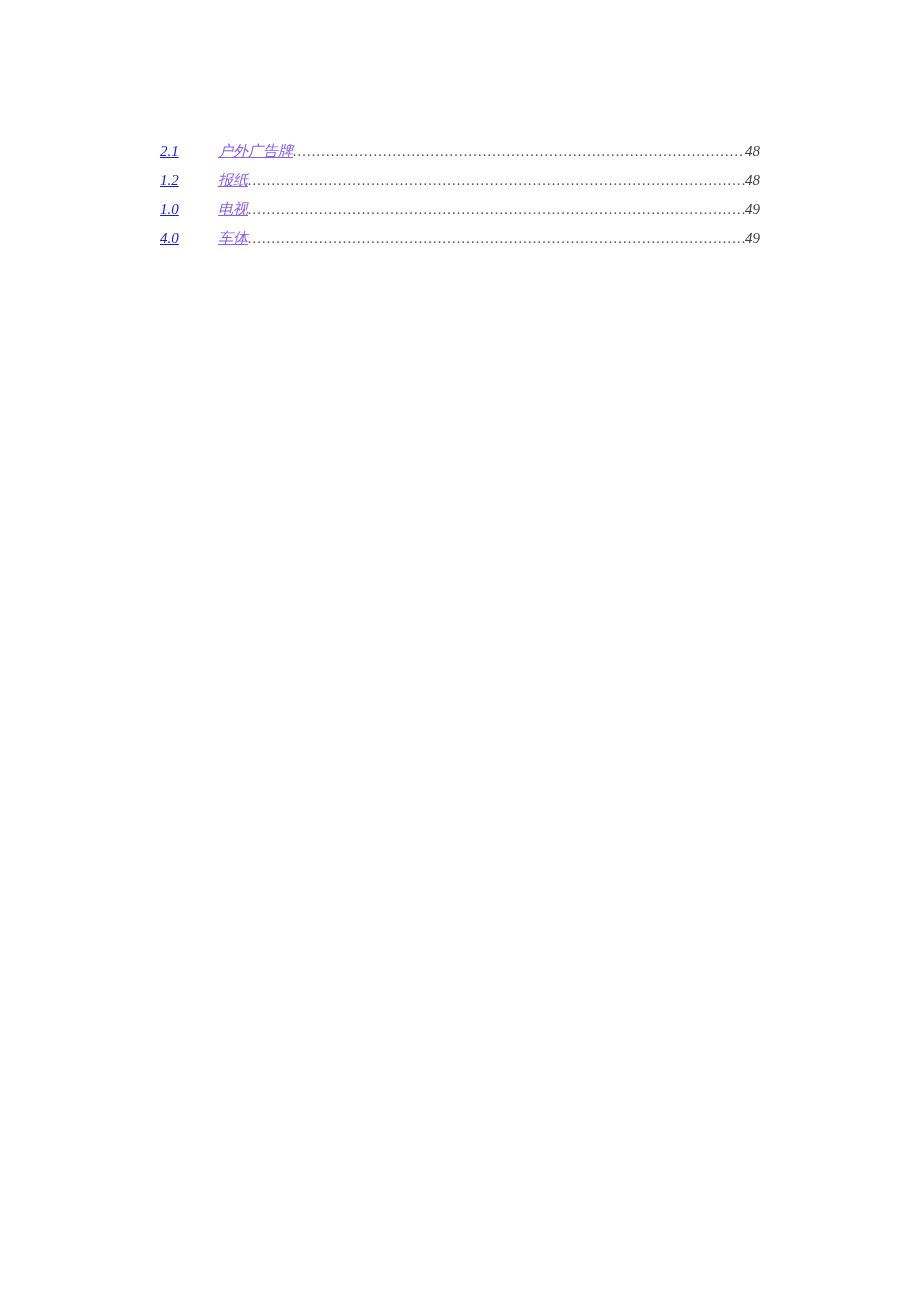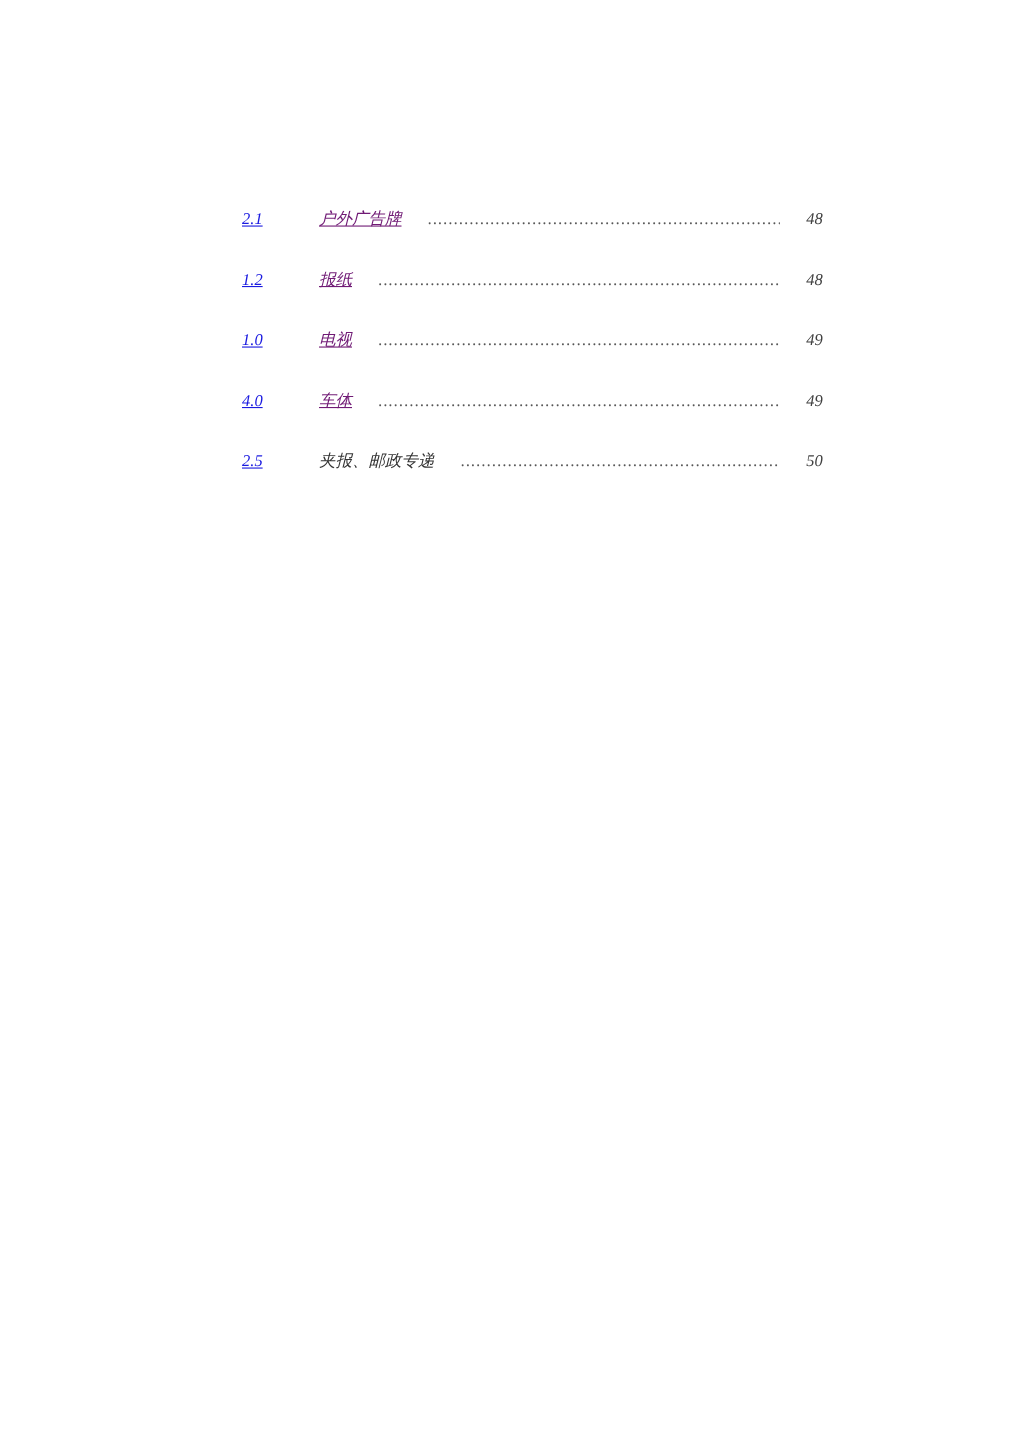--- a/index.html
+++ b/index.html
@@ -1,15 +1,15 @@
 <!DOCTYPE html>
 <html><head>
   <meta charset="utf-8">
   <style>
-    * { box-sizing: border-box; margin: 12px; padding: 0; }
+    * { box-sizing: border-box; margin: 0; padding: 0; }
     body {
       width: 920px;
       height: 1301px;
       background: #ffffff;
       font-family: "Times New Roman", "SimSun", serif;
       padding-top: 142px;
       padding-left: 160px;
       padding-right: 160px;
     }
     .toc-line {
@@ -22,21 +22,21 @@
       white-space: nowrap;
     }
     .toc-number {
       color: #1a1ae0;
       text-decoration: underline;
       font-style: italic;
       min-width: 40px;
       margin-right: 18px;
     }
     .toc-title {
-      color: #701a75;
+      color: #8b5cf6;
       text-decoration: underline;
       font-style: italic;
     }
     .toc-title.nolink {
       color: #333;
       text-decoration: none;
     }
     .toc-dots {
       flex: 1;
       overflow: hidden;
@@ -71,19 +71,13 @@
     <a class="toc-title">电视</a>
     <span class="toc-dots"></span>
     <span class="toc-page">49</span>
   </div>
   <div class="toc-line">
     <a class="toc-number">4.0</a>
     <a class="toc-title">车体</a>
     <span class="toc-dots"></span>
     <span class="toc-page">49</span>
   </div>
-  <div class="toc-line">
-    <a class="toc-number">2.5</a>
-    <span class="toc-title nolink">夹报、邮政专递</span>
-    <span class="toc-dots"></span>
-    <span class="toc-page">50</span>
-  </div>
 </div>
 
 </body></html>

